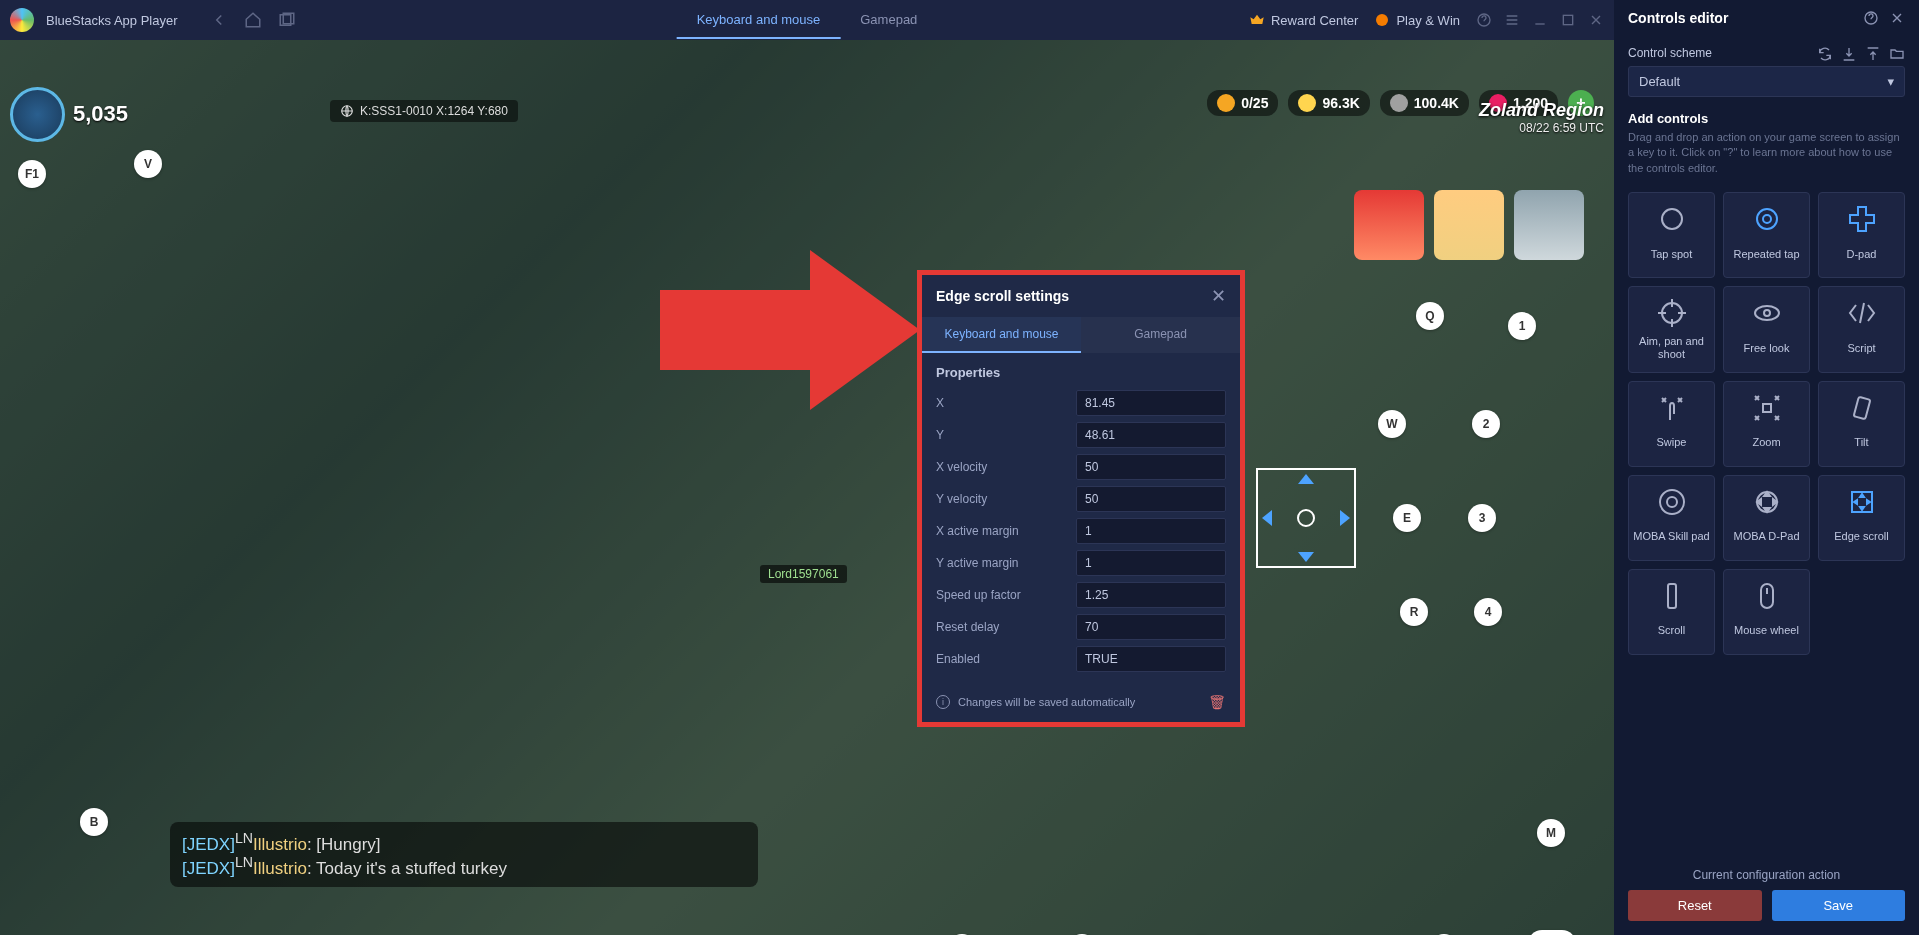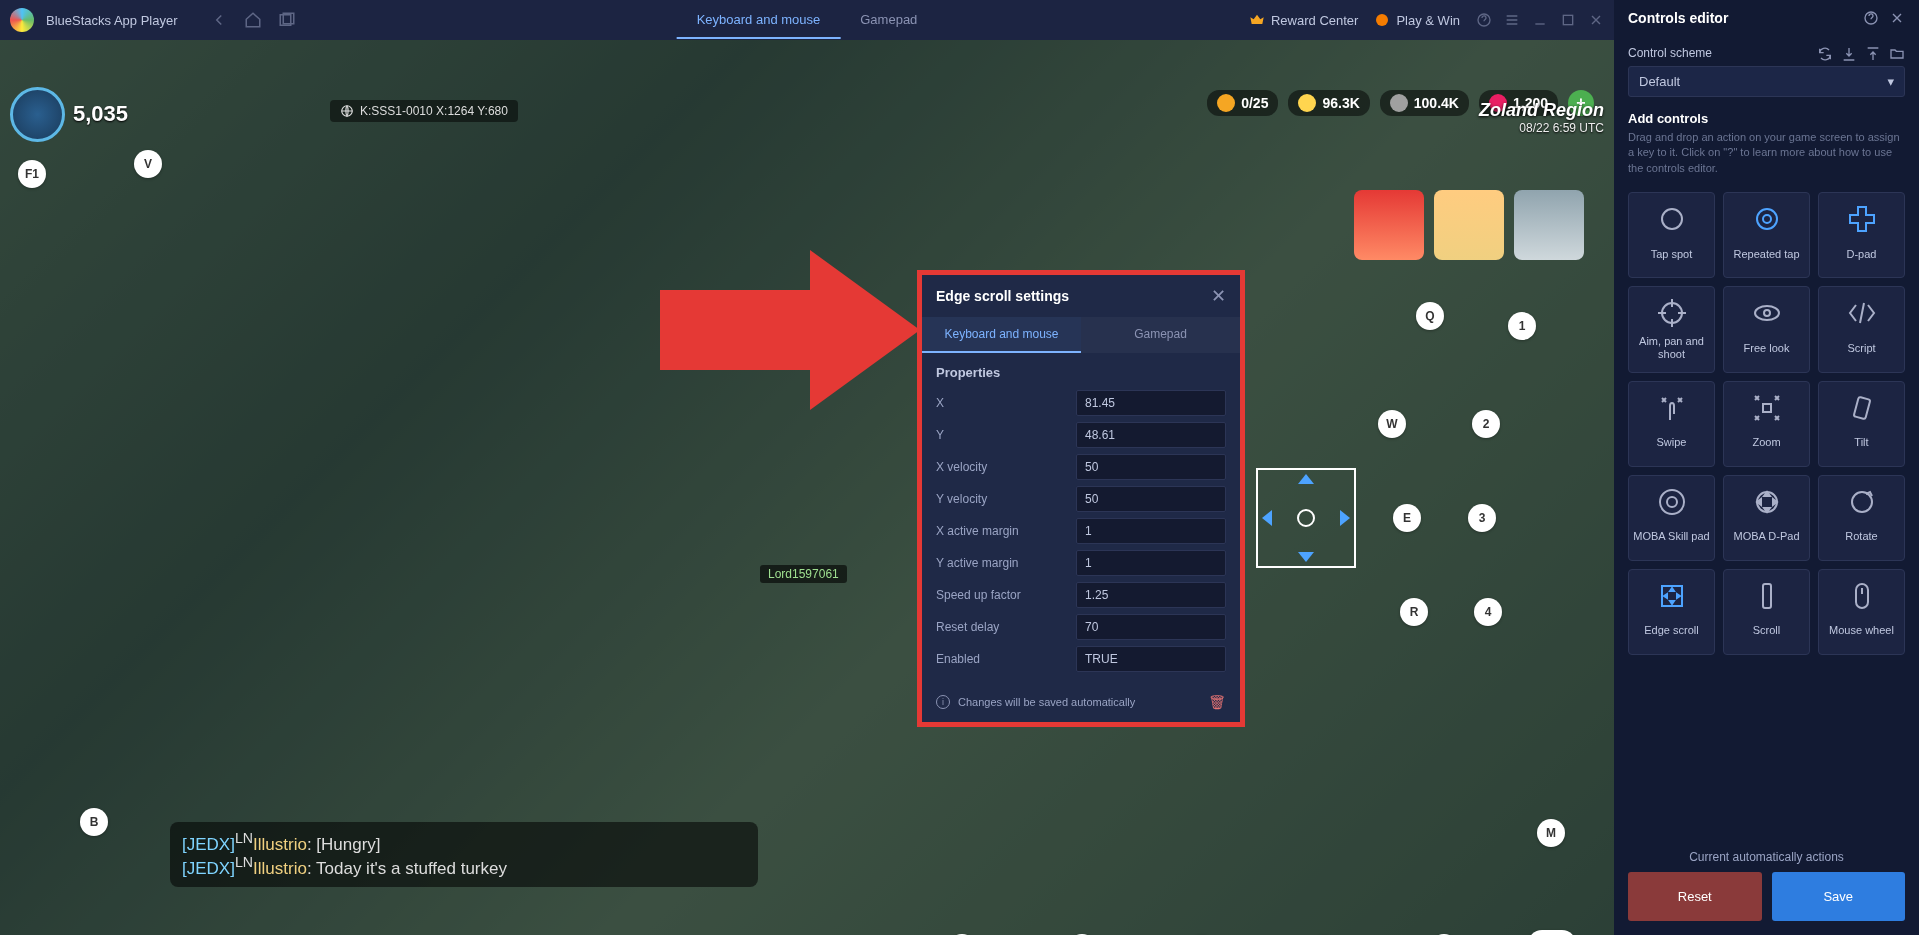--- a/index.html
+++ b/index.html
@@ -89,21 +89,21 @@
 .dropdown { width: 100%; background: #1c2647; border: 1px solid #2c3556; color: #c0c8e0; padding: 7px 10px; font-size: 13px; border-radius: 3px; display: flex; justify-content: space-between; align-items: center; cursor: pointer; }
 .sidebar-add-label { color: #fff; font-size: 13px; font-weight: 600; padding: 14px 14px 4px; }
 .sidebar-help { color: #6b7593; font-size: 11px; padding: 0 14px 10px; line-height: 1.4; }
 .controls-grid { display: grid; grid-template-columns: repeat(3, 1fr); gap: 8px; padding: 6px 14px; }
 .control-item { background: #1c2442; border: 1px solid #2c3556; border-radius: 4px; padding: 10px 4px; display: flex; flex-direction: column; align-items: center; gap: 6px; cursor: grab; }
 .control-icon { width: 32px; height: 32px; display: flex; align-items: center; justify-content: center; color: #8b93b3; }
 .control-label { color: #c0c8e0; font-size: 11px; text-align: center; line-height: 1.2; min-height: 26px; display: flex; align-items: center; }
 .sidebar-footer { margin-top: auto; padding: 10px 14px 14px; }
 .footer-label { color: #9aa4c4; font-size: 12px; text-align: center; margin-bottom: 8px; }
 .footer-btns { display: flex; gap: 10px; }
-.btn { flex: 1; padding: 17px; border: none; border-radius: 3px; font-size: 13px; cursor: pointer; }
+.btn { flex: 1; padding: 8px; border: none; border-radius: 3px; font-size: 13px; cursor: pointer; }
 .btn-reset { background: #8a3a3a; color: #fff; }
 .btn-save { background: #2e7de0; color: #fff; }
 
 
 .thumb { position: absolute; width: 70px; height: 70px; border-radius: 8px; }
 </style>
 </head>
 <body>
 
 <div class="main-area">
@@ -431,29 +431,20 @@
         <div class="control-icon">
           <svg viewBox="0 0 32 32" fill="none" stroke="#aab0c8" stroke-width="2">
             <circle cx="16" cy="16" r="10"></circle>
             <path d="M16 6l-3 4h6zM16 26l-3-4h6zM6 16l4-3v6zM26 16l-4-3v6z" fill="#aab0c8"></path>
           </svg>
         </div>
         <span class="control-label">MOBA D-Pad</span>
       </div>
     <div class="control-item">
         <div class="control-icon">
-          <svg viewBox="0 0 32 32" fill="none" stroke="#aab0c8" stroke-width="2">
-            <circle cx="16" cy="16" r="10"></circle>
-            <path d="M26 10l-2-4-4 2"></path>
-          </svg>
-        </div>
-        <span class="control-label">Rotate</span>
-      </div>
-    <div class="control-item">
-        <div class="control-icon">
           <svg viewBox="0 0 32 32" fill="none" stroke="#4da3ff" stroke-width="2">
             <rect x="6" y="6" width="20" height="20"></rect>
             <path d="M16 8l-2 3h4zM16 24l-2-3h4zM8 16l3-2v4zM24 16l-3-2v4z" fill="#4da3ff"></path>
           </svg>
         </div>
         <span class="control-label">Edge scroll</span>
       </div>
     <div class="control-item">
         <div class="control-icon">
           <svg viewBox="0 0 32 32" fill="none" stroke="#aab0c8" stroke-width="2">
@@ -466,19 +457,19 @@
         <div class="control-icon">
           <svg viewBox="0 0 32 32" fill="none" stroke="#aab0c8" stroke-width="2">
             <rect x="10" y="4" width="12" height="24" rx="6"></rect>
             <path d="M16 8v6"></path>
           </svg>
         </div>
         <span class="control-label">Mouse wheel</span>
       </div>
   </div>
   <div class="sidebar-footer">
-    <div class="footer-label">Current automatically actions</div>
+    <div class="footer-label">Current configuration action</div>
     <div class="footer-btns">
       <button class="btn btn-reset">Reset</button>
       <button class="btn btn-save">Save</button>
     </div>
   </div>
 </div>
 
 </body></html>

